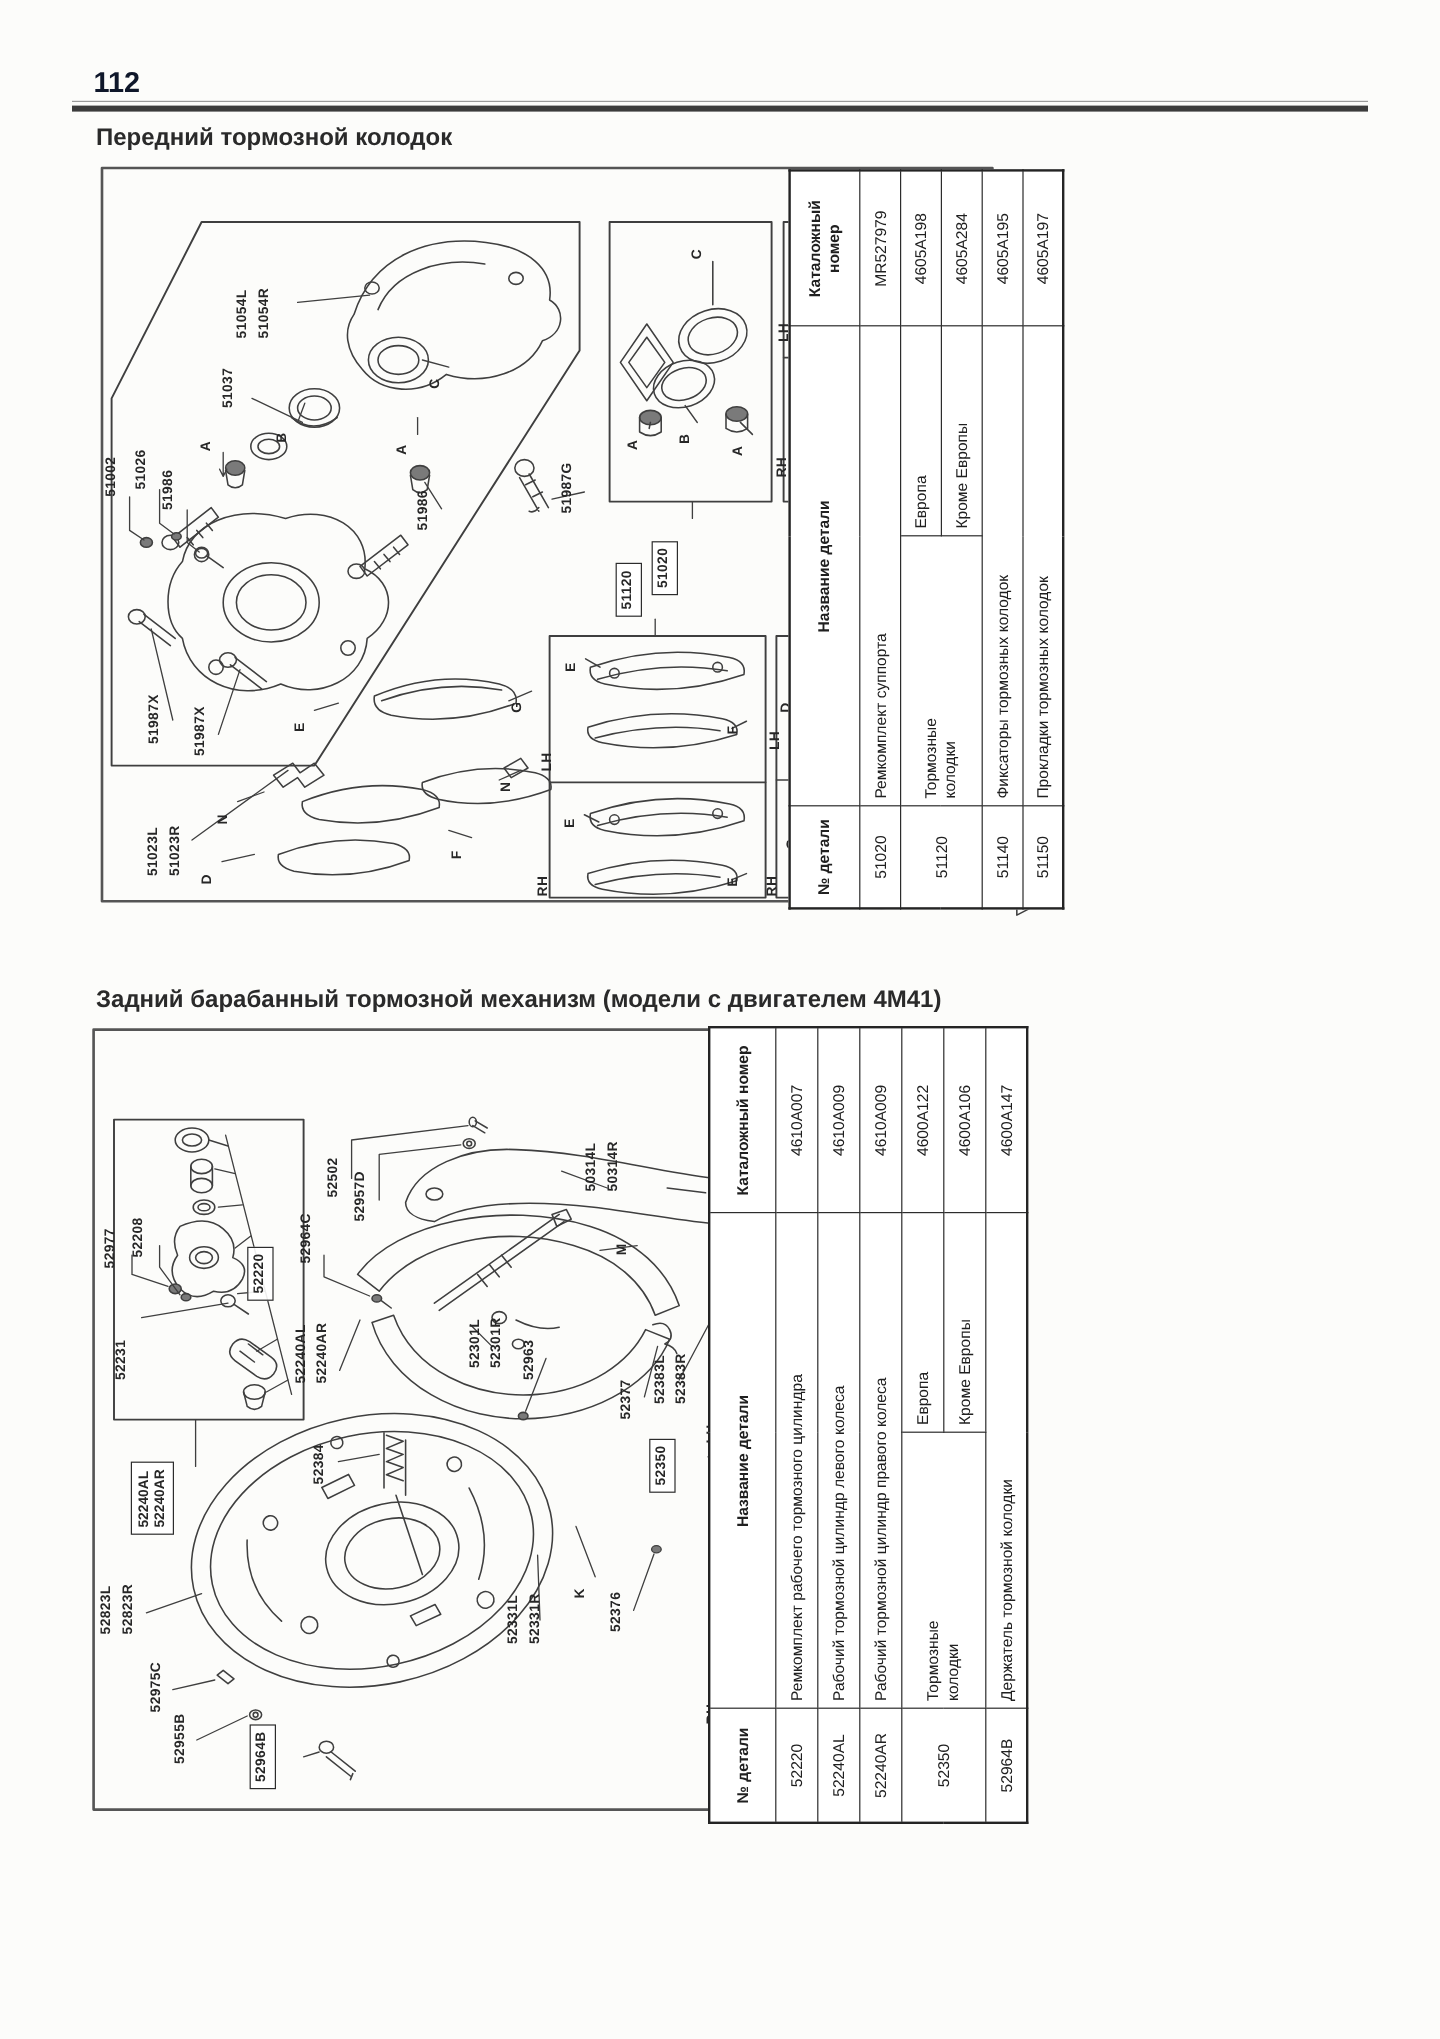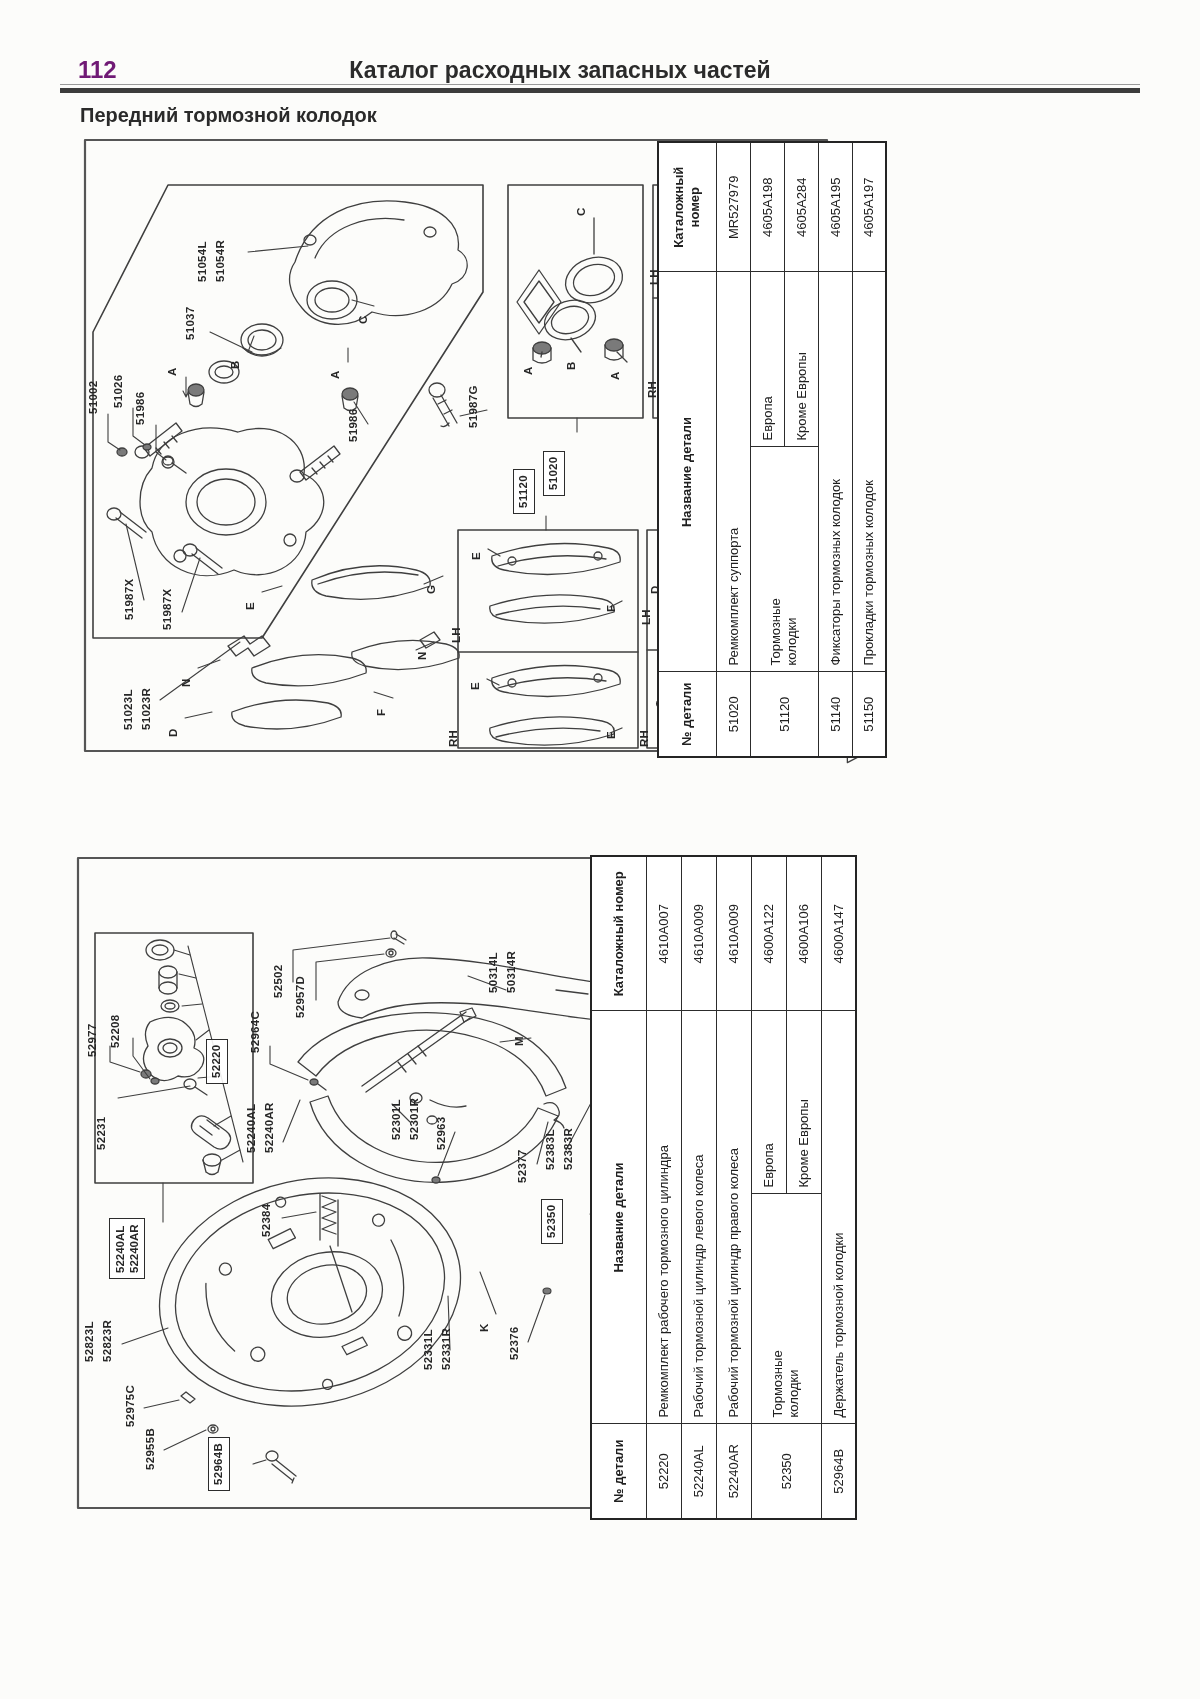--- a/index.html
+++ b/index.html
@@ -1,19 +1,19 @@
 <!DOCTYPE html>
 <html><head>
 <meta charset="utf-8">
 <style>
   html,body{margin:0;padding:0;background:#e8e8e6}
   .canvas{position:relative;width:1200px;height:1699px;margin:0 auto;background:#fcfcfa;
           font-family:"Liberation Sans",sans-serif;color:#1f1f1f;overflow:hidden}
   .abs{position:absolute}
-  .pageno{left:78px;top:56px;font:700 24px "Liberation Sans",sans-serif;color:#701a75}
+  .pageno{left:78px;top:56px;font:700 24px "Liberation Sans",sans-serif;color:#0f172a}
   .ptitle{left:160px;top:57px;width:800px;text-align:center;font:700 23px "Liberation Sans",sans-serif;color:#2b2b2b}
   .rule{left:60px;width:1080px;top:88px;height:5px;background:#3c3c3c}
   .rule2{left:60px;width:1080px;top:84px;height:1px;background:#9a9a9a}
   .sechead{left:80px;font:700 20px "Liberation Sans",sans-serif;color:#2a2a2a;white-space:nowrap}
   svg.art{position:absolute;left:0;top:0}
   
   .vl{position:absolute;height:14px;line-height:14px;font:700 11.5px "Liberation Sans",sans-serif;
       letter-spacing:.3px;color:#272727;white-space:nowrap;
       transform-origin:0 100%;transform:rotate(-90deg)}
   .bx{border:1.6px solid #2c2c2c;padding:3px 5px;background:rgba(255,255,255,.9)}
@@ -33,24 +33,24 @@
   .pt td.c{text-align:center}
   .pt td.l{text-align:left}
   .w90{display:inline-block;width:86px;line-height:1.2}
 </style>
 </head>
 <body>
 
 <div class="canvas">
 
   <div class="abs pageno">112</div>
-  <div class="abs ptitle">Каталог расходных запасных частей</div>
   <div class="abs rule2"></div>
   <div class="abs rule"></div>
   <div class="abs sechead" style="top:104px">Передний тормозной колодок</div>
+  <div class="abs sechead" style="top:822px">Задний барабанный тормозной механизм (модели с двигателем 4М41)</div>
 
   <svg class="art" width="1200" height="1699" viewBox="0 0 1200 1699" fill="none" stroke="#3f3f3f" stroke-width="1.3" stroke-linejoin="round" stroke-linecap="round">
 
     <g>
       <rect x="85" y="140" width="742" height="611" stroke="#555" stroke-width="2.2"></rect>
 
       <polygon points="93,332 168,185 483,185 483,292 262,638 93,638" stroke-width="1.6"></polygon>
 
       <g>
 

